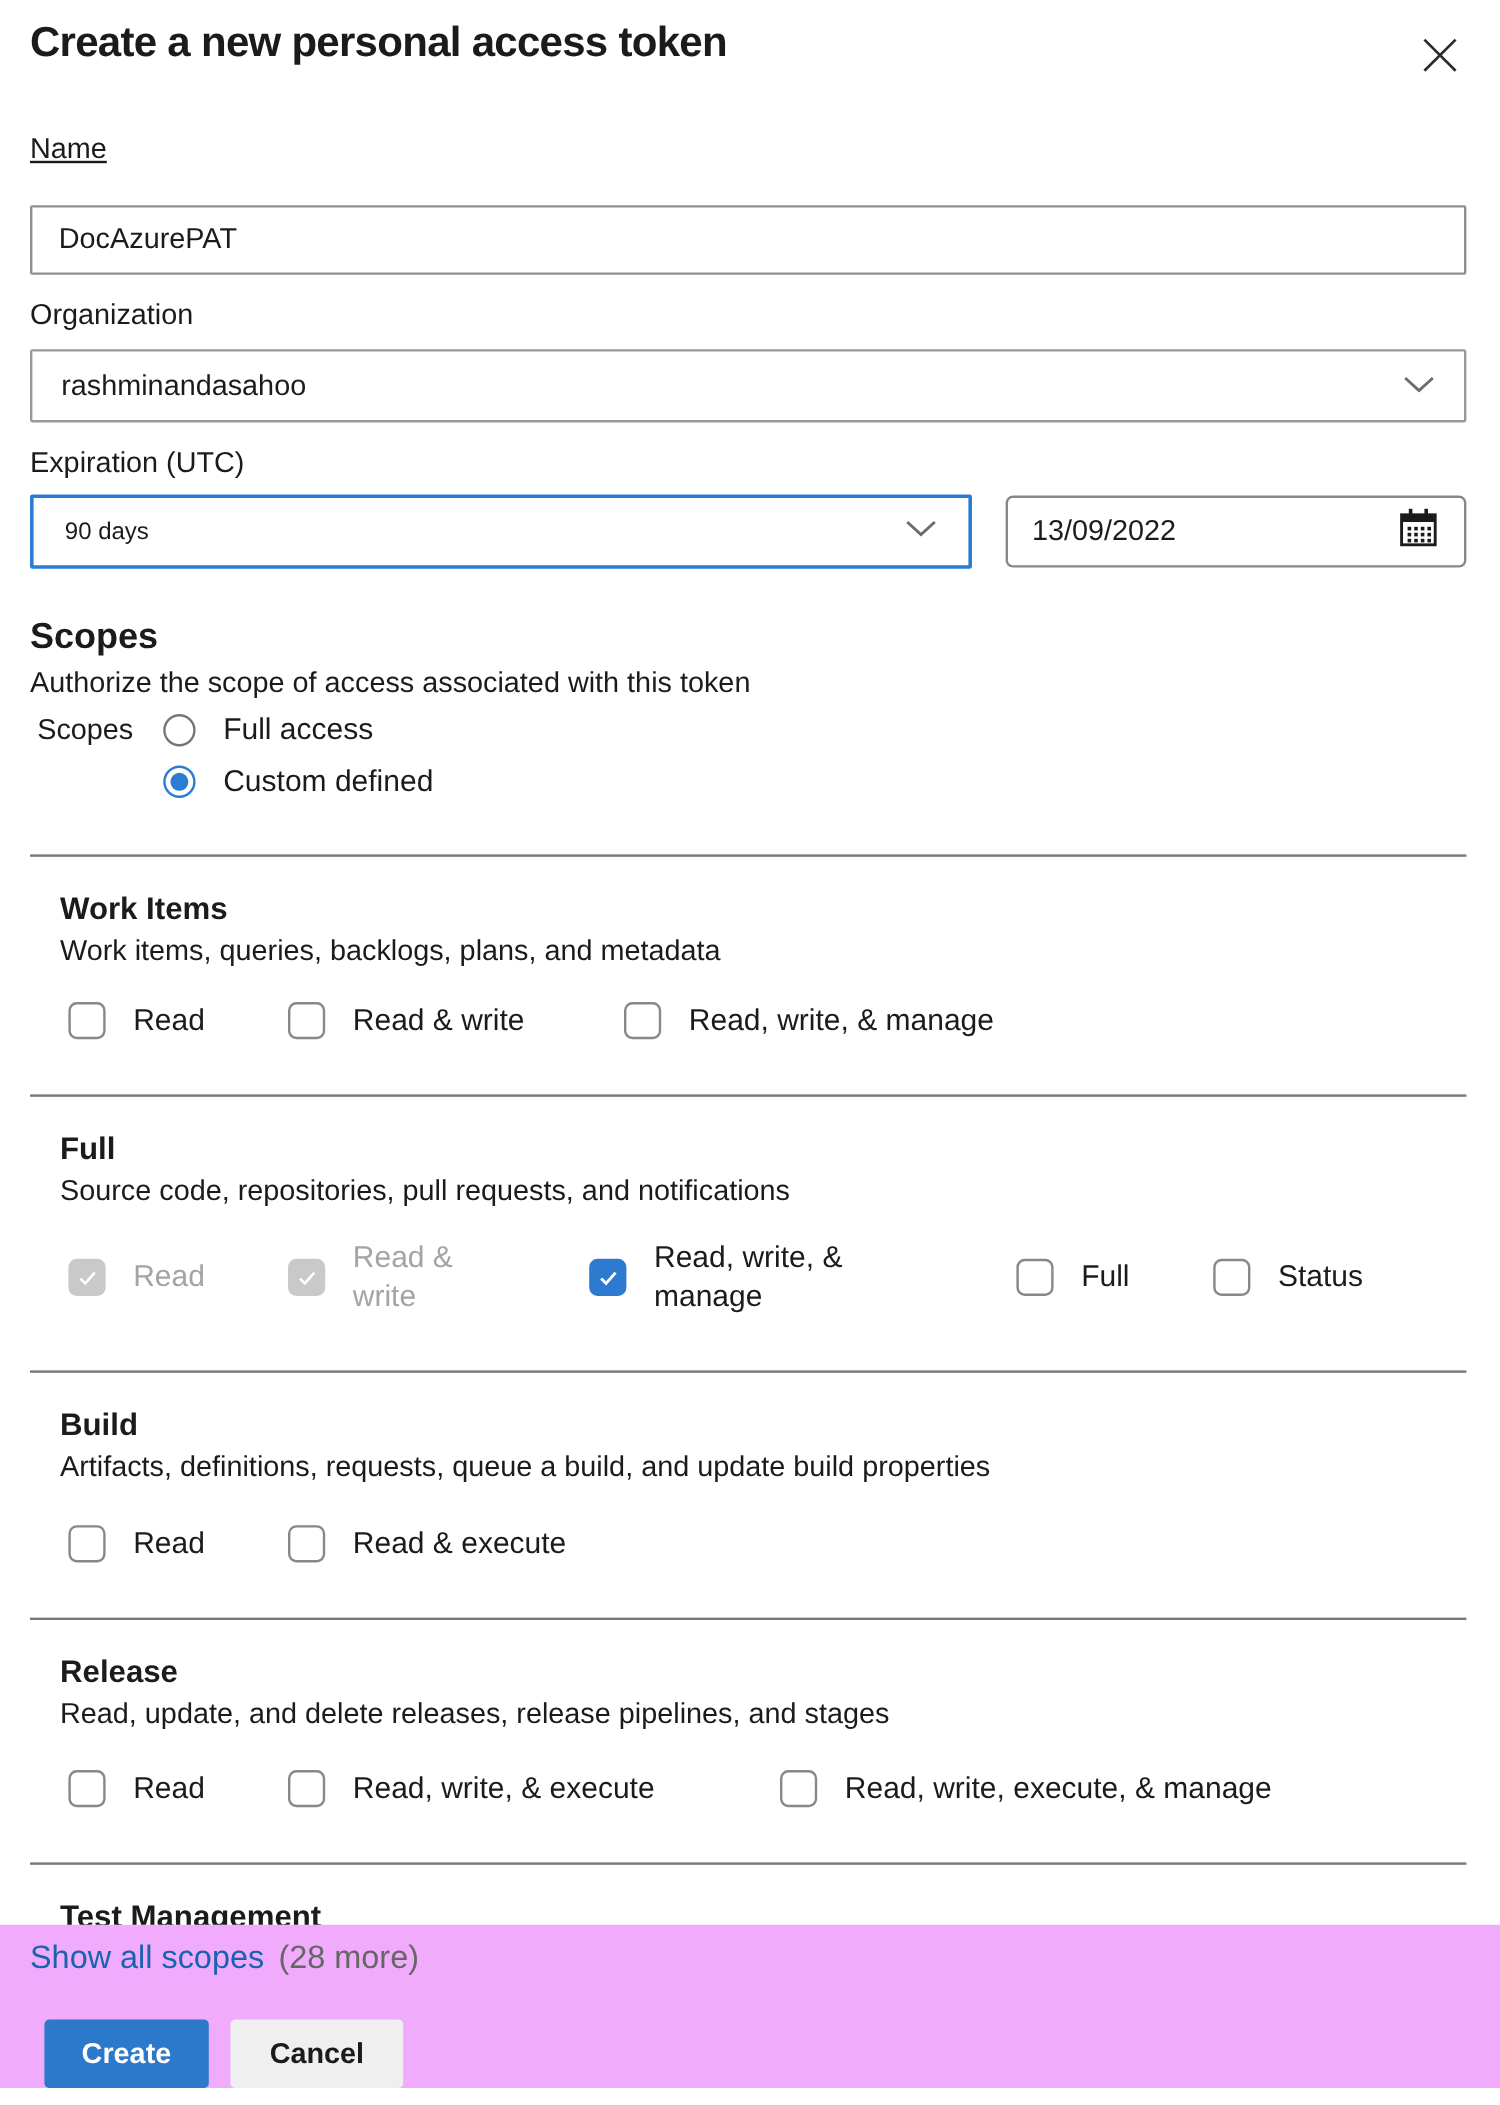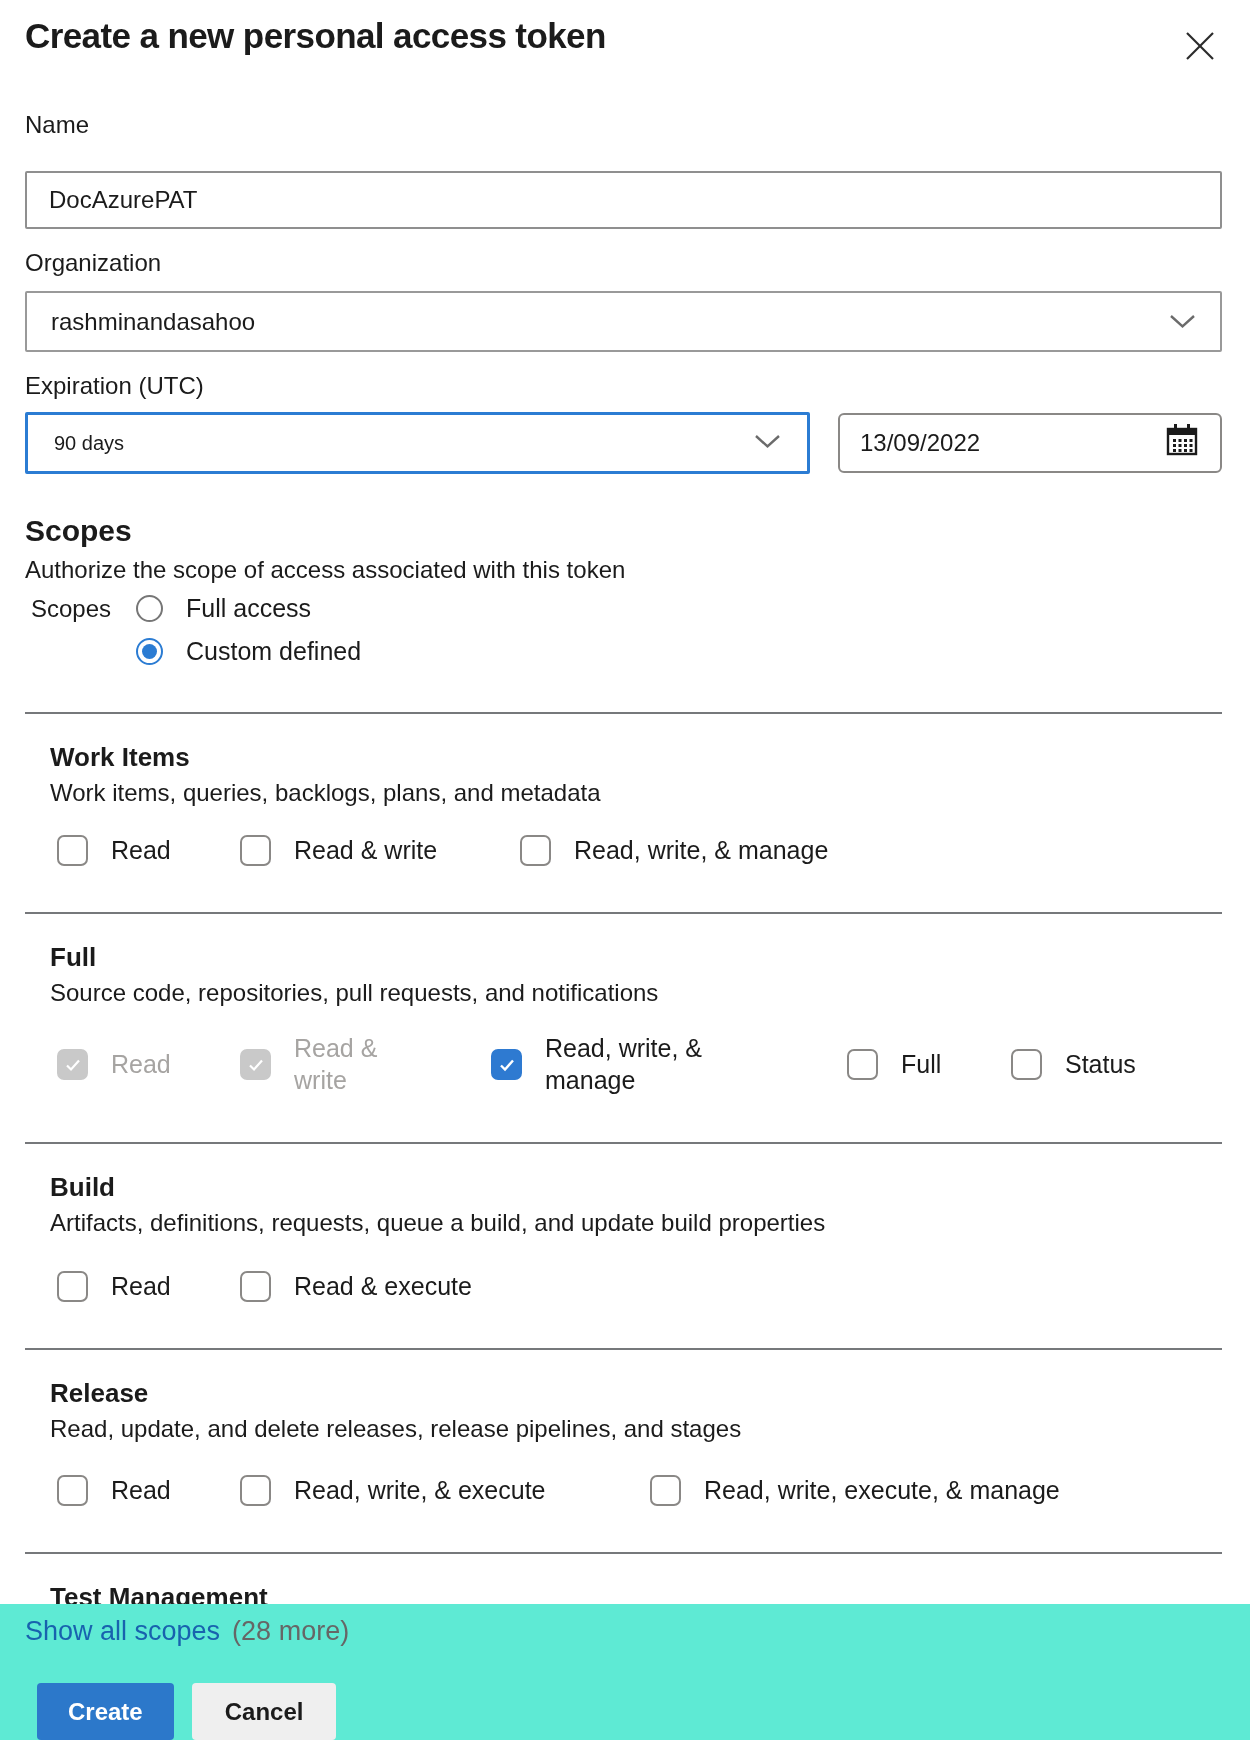--- a/index.html
+++ b/index.html
@@ -7,21 +7,21 @@
     font-family:"Liberation Sans", sans-serif; color:#1b1b1b; }
   .content { padding:0 28px 0 25px; }
 
   
   .title-row { display:flex; justify-content:space-between; align-items:flex-start; padding-top:16px; }
   .page-title { font-size:35px; font-weight:700; letter-spacing:-0.6px; }
   .close-btn { margin-top:10px; margin-right:2px; cursor:pointer; background:none; border:none; line-height:0; }
 
   
   .field-label { font-size:24px; margin-top:20px; }
-  .field-label.first { margin-top:45px; }
+  .field-label.first { margin-top:45px;text-decoration:underline; }
   .text-input { margin-top:32px; height:58px; width:100%; border:2px solid #8f8f8f; border-radius:2px;
     display:flex; align-items:center; padding:0 22px; font-size:24px; }
   .select-box { margin-top:14px; height:61px; width:100%; border:2px solid #999; border-radius:2px;
     display:flex; align-items:center; justify-content:space-between; padding:0 24px; font-size:24px; cursor:pointer; }
   .exp-row { margin-top:12px; display:flex; gap:28px; }
   .duration-select { flex:0 0 785px; height:62px; border:3px solid #2b7cd3; border-radius:2px;
     display:flex; align-items:center; justify-content:space-between; padding:0 26px; font-size:20px; cursor:pointer; }
   .date-input { flex:1; height:60px; margin-top:1px; border:2.5px solid #8a8886; border-radius:6px;
     display:flex; align-items:center; justify-content:space-between; padding:0 20px; font-size:24px; }
 
@@ -55,21 +55,21 @@
   .checkbox.checked { background:#2e7ad1; border-color:#2e7ad1; }
   .checkbox.disabled-checked { background:#c9c9c9; border-color:#c9c9c9; }
   .cb-label { font-size:25px; line-height:1.25; }
   .cb-label.disabled { color:#a6a4a2; }
   .wrap-narrow { max-width:100px; }
   .wrap-mid { max-width:215px; }
 
   .section-clipped { height:50px; overflow:hidden; padding-top:28px; }
 
   
-  .footer { padding:12px 28px 0 25px; background:#5eead4; }
+  .footer { padding:12px 28px 0 25px; background:#f0abfc; }
   .link-row { font-size:27px; display:flex; gap:12px; align-items:baseline; }
   .scopes-link { color:#1862ae; cursor:pointer; }
   .more-count { color:#666; }
   .btn-row { margin-top:36px; margin-left:12px; display:flex; gap:18px; }
   .btn { height:57px; border:none; border-radius:4px; font-size:24px; font-weight:700;
     font-family:"Liberation Sans", sans-serif; display:flex; align-items:center; cursor:pointer; }
   .btn-primary { background:#2c78ca; color:#fff; padding:0 31px; }
   .btn-secondary { background:#efefef; color:#1b1b1b; padding:0 33px; }
 </style>
 </head>

